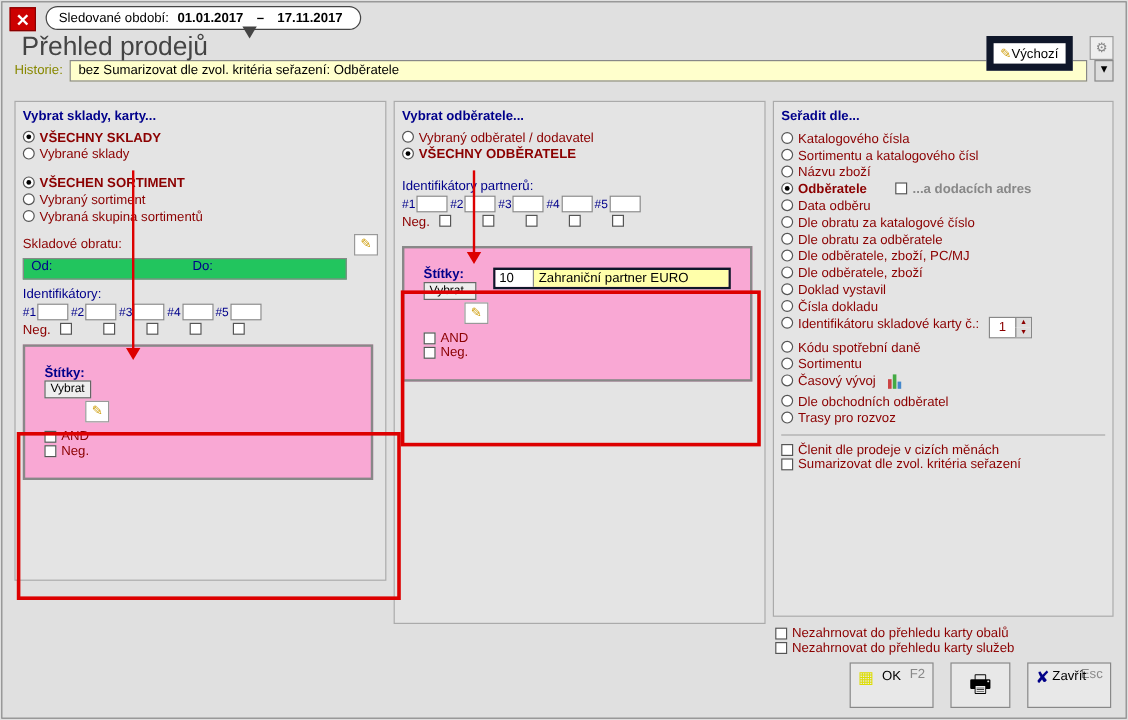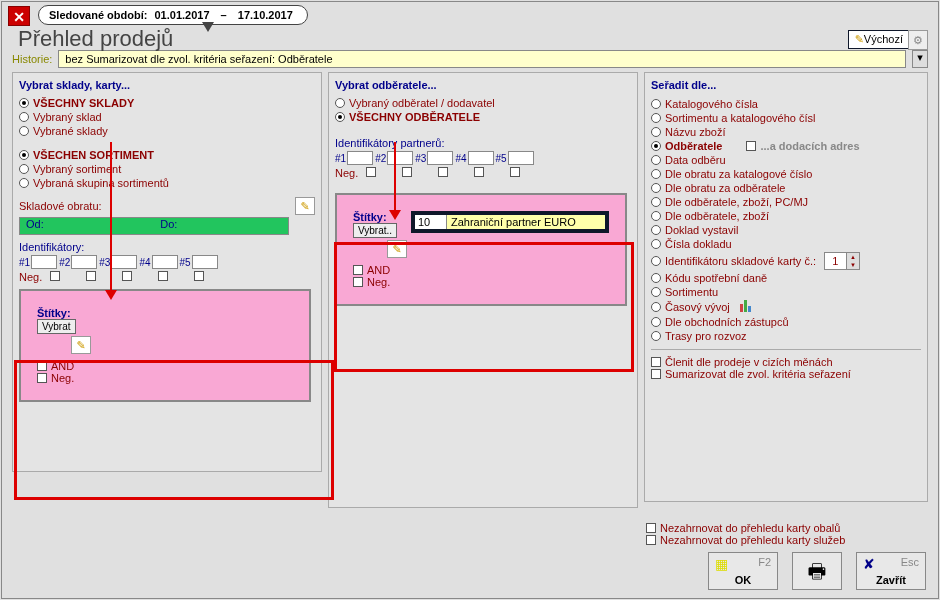--- a/index.html
+++ b/index.html
@@ -1,56 +1,56 @@
 <!DOCTYPE html>
 <html><head>
 <meta charset="utf-8">
 <style>
 *{box-sizing:border-box;font-family:Arial,sans-serif;font-size:11px}
 body{margin:0;padding:0;background:#e0e0e0;width:940px;height:600px;overflow:hidden}
 .win{border:1px solid #888;background:#e0e0e0;width:938px;height:598px;margin:1px;position:relative}
 .hdr{height:44px;position:relative;padding:4px 8px}
 .close-x{position:absolute;top:4px;left:6px;width:22px;height:20px;background:#c00;color:#fff;text-align:center;line-height:20px;font-weight:bold;font-size:14px;border:1px solid #800;cursor:pointer}
 .date-bubble{position:absolute;top:3px;left:36px;background:#fff;border:1px solid #444;border-radius:10px;padding:3px 10px;font-size:11px}
-.date-bubble .lbl{font-weight:bold}
+.date-bubble .lbl{font-weight:normal}
 .date-bubble .d1,.date-bubble .d2,.date-bubble .sep{font-weight:bold;margin:0 4px}
 .speech-tail{position:absolute;top:20px;left:200px;width:0;height:0;border-left:6px solid transparent;border-right:6px solid transparent;border-top:10px solid #444}
 .title{position:absolute;top:24px;left:16px;font-size:22px;color:#444}
-.defbtn{position:absolute;top:28px;right:28px;background:#fff;border:1px solid #0f172a;padding:2px 6px;cursor:pointer}
+.defbtn{position:absolute;top:28px;right:44px;background:#fff;border:6px solid #0f172a;padding:2px 6px;cursor:pointer}
 .defbtn span.pencil{color:#c90}
 .gear{position:absolute;top:28px;right:10px;width:20px;height:20px;border:1px solid #999;background:#eee;text-align:center;line-height:18px;color:#888;cursor:pointer}
 .hist-row{margin:4px 10px;display:flex;align-items:center;gap:6px}
 .hist-lbl{color:#880}
 .hist-input{flex:1;background:#ffffcc;border:1px solid #888;padding:2px 6px}
 .hist-dd{width:16px;height:18px;background:#ddd;border:1px solid #888;text-align:center;cursor:pointer}
-.cols{display:flex;gap:6px;margin:4px 10px 0 10px}
+.cols{display:flex;gap:6px;margin:16px 10px 0 10px}
 .panel{border:1px solid #aaa;background:#e4e4e4;padding:6px;position:relative}
 .p1{width:310px;height:400px}
 .p2{width:310px;height:436px}
 .p3{flex:1;height:430px}
 .phead{color:#00008b;font-weight:bold;margin-bottom:6px}
-.radio-row{display:flex;align-items:center;gap:4px;margin:2px 0;color:#8b0000}
+.radio-row{display:flex;gap:4px;margin:2px 0;color:#8b0000}
 .radio-row.sel{font-weight:bold}
 .radio-dot{width:10px;height:10px;border:1px solid #555;border-radius:50%;background:#fff;display:inline-block;position:relative}
 .radio-row.sel .radio-dot::after{content:"";position:absolute;top:2px;left:2px;width:4px;height:4px;background:#000;border-radius:50%}
 .sub-lbl{color:#00008b;margin:6px 0 2px 0}
 .id-row{display:flex;gap:2px;align-items:center}
 .id-cell{display:inline-flex;align-items:center}
 .id-cell .h{color:#00008b;font-size:10px;margin-right:1px}
 .id-cell .box{width:26px;height:14px;background:#fff;border:1px solid #888;display:inline-block}
 .chk-row{display:flex;align-items:center;gap:4px}
 .chk{width:10px;height:10px;border:1px solid #555;background:#fff;display:inline-block}
 .maroon{color:#8b0000}
 .od-do{display:flex;align-items:flex-start;background:#22c55e;border:1px solid #888;width:270px;height:18px;margin:2px 0}
 .od-do span{color:#00008b;padding:0 6px}
 .pencil-btn{width:20px;height:18px;border:1px solid #999;background:#fff;display:inline-block;text-align:center;line-height:16px;color:#c90;cursor:pointer;font-size:11px;padding:0}
 .stitky-box{border:2px solid #888;background:#f9a8d4;margin-top:6px;padding:16px;width:292px}
 .stitky-box .shead{display:flex;align-items:flex-start;gap:4px}
 .vybrat-btn{border:1px solid #666;background:#eee;padding:1px 4px;cursor:pointer;font-size:10px}
-.tag-row{display:flex;border:4px solid #0f172a;margin-bottom:1px}
+.tag-row{display:flex;border:2px solid #0f172a;margin-bottom:1px}
 .tag-row .code{background:#fff;width:32px;padding:1px 3px;border-right:1px solid #888}
 .tag-row .name{flex:1;padding:1px 4px}
 .tag1 .name{background:#f8c8f0}
 .tag2 .name{background:#a0f0a0}
 .tag3 .name{background:#ffffaa}
 .highlight-box{position:absolute;border:3px solid #d00;pointer-events:none}
 .hb1{top:358px;left:12px;width:320px;height:140px}
 .hb2{top:240px;left:332px;width:300px;height:130px}
 .arrow{position:absolute;background:#d00;pointer-events:none}
 .ar1{top:140px;left:108px;width:2px;height:150px}
@@ -63,36 +63,36 @@
 .spin{display:inline-flex;border:1px solid #888;background:#fff;width:36px;height:18px;vertical-align:middle;margin-left:4px}
 .spin .num{width:22px;text-align:center;line-height:16px}
 .spin .spb{width:14px;display:flex;flex-direction:column}
 .spin .spb div{flex:1;font-size:6px;text-align:center;border-left:1px solid #888;background:#ddd;line-height:8px;cursor:pointer}
 .chart-icon{display:inline-block;margin-left:6px}
 .chart-icon span{display:inline-block;width:3px;margin-right:1px}
 .btn-row{position:absolute;bottom:8px;right:12px;display:flex;gap:14px;align-items:center}
 .big-btn{border:1px solid #888;background:#e8e8e8;width:70px;height:38px;position:relative;cursor:pointer;text-align:center}
 .big-btn .bicon{position:absolute;top:3px;left:6px;font-size:14px}
 .big-btn .bkey{position:absolute;top:3px;right:6px;color:#888}
-.big-btn .btxt{position:absolute;bottom:3px;left:0;right:0;font-weight:bold}
+.big-btn .btxt{position:absolute;bottom:19px;left:0;right:0;font-weight:normal}
 .sep-line{border-top:1px solid #aaa;margin:6px 0}
 .extra-checks{position:absolute;bottom:52px;right:12px;width:280px}
 </style>
 </head>
 <body>
 
 <div class="win">
 
   <div class="hdr">
     <div class="close-x">✕</div>
     <div class="date-bubble">
       <span class="lbl">Sledované období:</span>
       <span class="d1">01.01.2017</span>
       <span class="sep">–</span>
-      <span class="d2">17.10.2017</span>
+      <span class="d2">17.11.2017</span>
     </div>
     <div class="speech-tail"></div>
     <div class="title">Přehled prodejů</div>
     <div class="defbtn"><span class="pencil">✎</span><span>Výchozí</span></div>
     <div class="gear">⚙</div>
   </div>
 
   <div class="hist-row">
     <span class="hist-lbl">Historie:</span>
     <div class="hist-input">bez Sumarizovat dle zvol. kritéria seřazení: Odběratele</div>
@@ -100,24 +100,20 @@
   </div>
 
   <div class="cols">
 
     <div class="panel p1">
       <div class="phead">Vybrat sklady, karty...</div>
 
       <div class="radio-row sel">
           <span class="radio-dot"></span>
           <span>VŠECHNY SKLADY</span>
-        </div>
-      <div class="radio-row">
-          <span class="radio-dot"></span>
-          <span>Vybraný sklad</span>
         </div>
       <div class="radio-row">
           <span class="radio-dot"></span>
           <span>Vybrané sklady</span>
         </div>
 
       <div style="height:8px"></div>
       <div class="radio-row sel">
           <span class="radio-dot"></span>
           <span>VŠECHEN SORTIMENT</span>
@@ -328,21 +324,21 @@
             <span class="radio-dot"></span>
             <span>Sortimentu</span>
           </div>
         <div class="radio-row">
             <span class="radio-dot"></span>
             <span>Časový vývoj</span>
           <span class="chart-icon"><span style="height:8px;background:#c44"></span><span style="height:12px;background:#4a4"></span><span style="height:6px;background:#48c"></span></span>
         </div>
         <div class="radio-row">
             <span class="radio-dot"></span>
-            <span>Dle obchodních zástupců</span>
+            <span>Dle obchodních odběratel</span>
           </div>
         <div class="radio-row">
             <span class="radio-dot"></span>
             <span>Trasy pro rozvoz</span>
           </div>
       </div>
       <div class="sep-line"></div>
       <div class="chk-row maroon">
           <span class="chk"></span>
           <span>Členit dle prodeje v cizích měnách</span>

